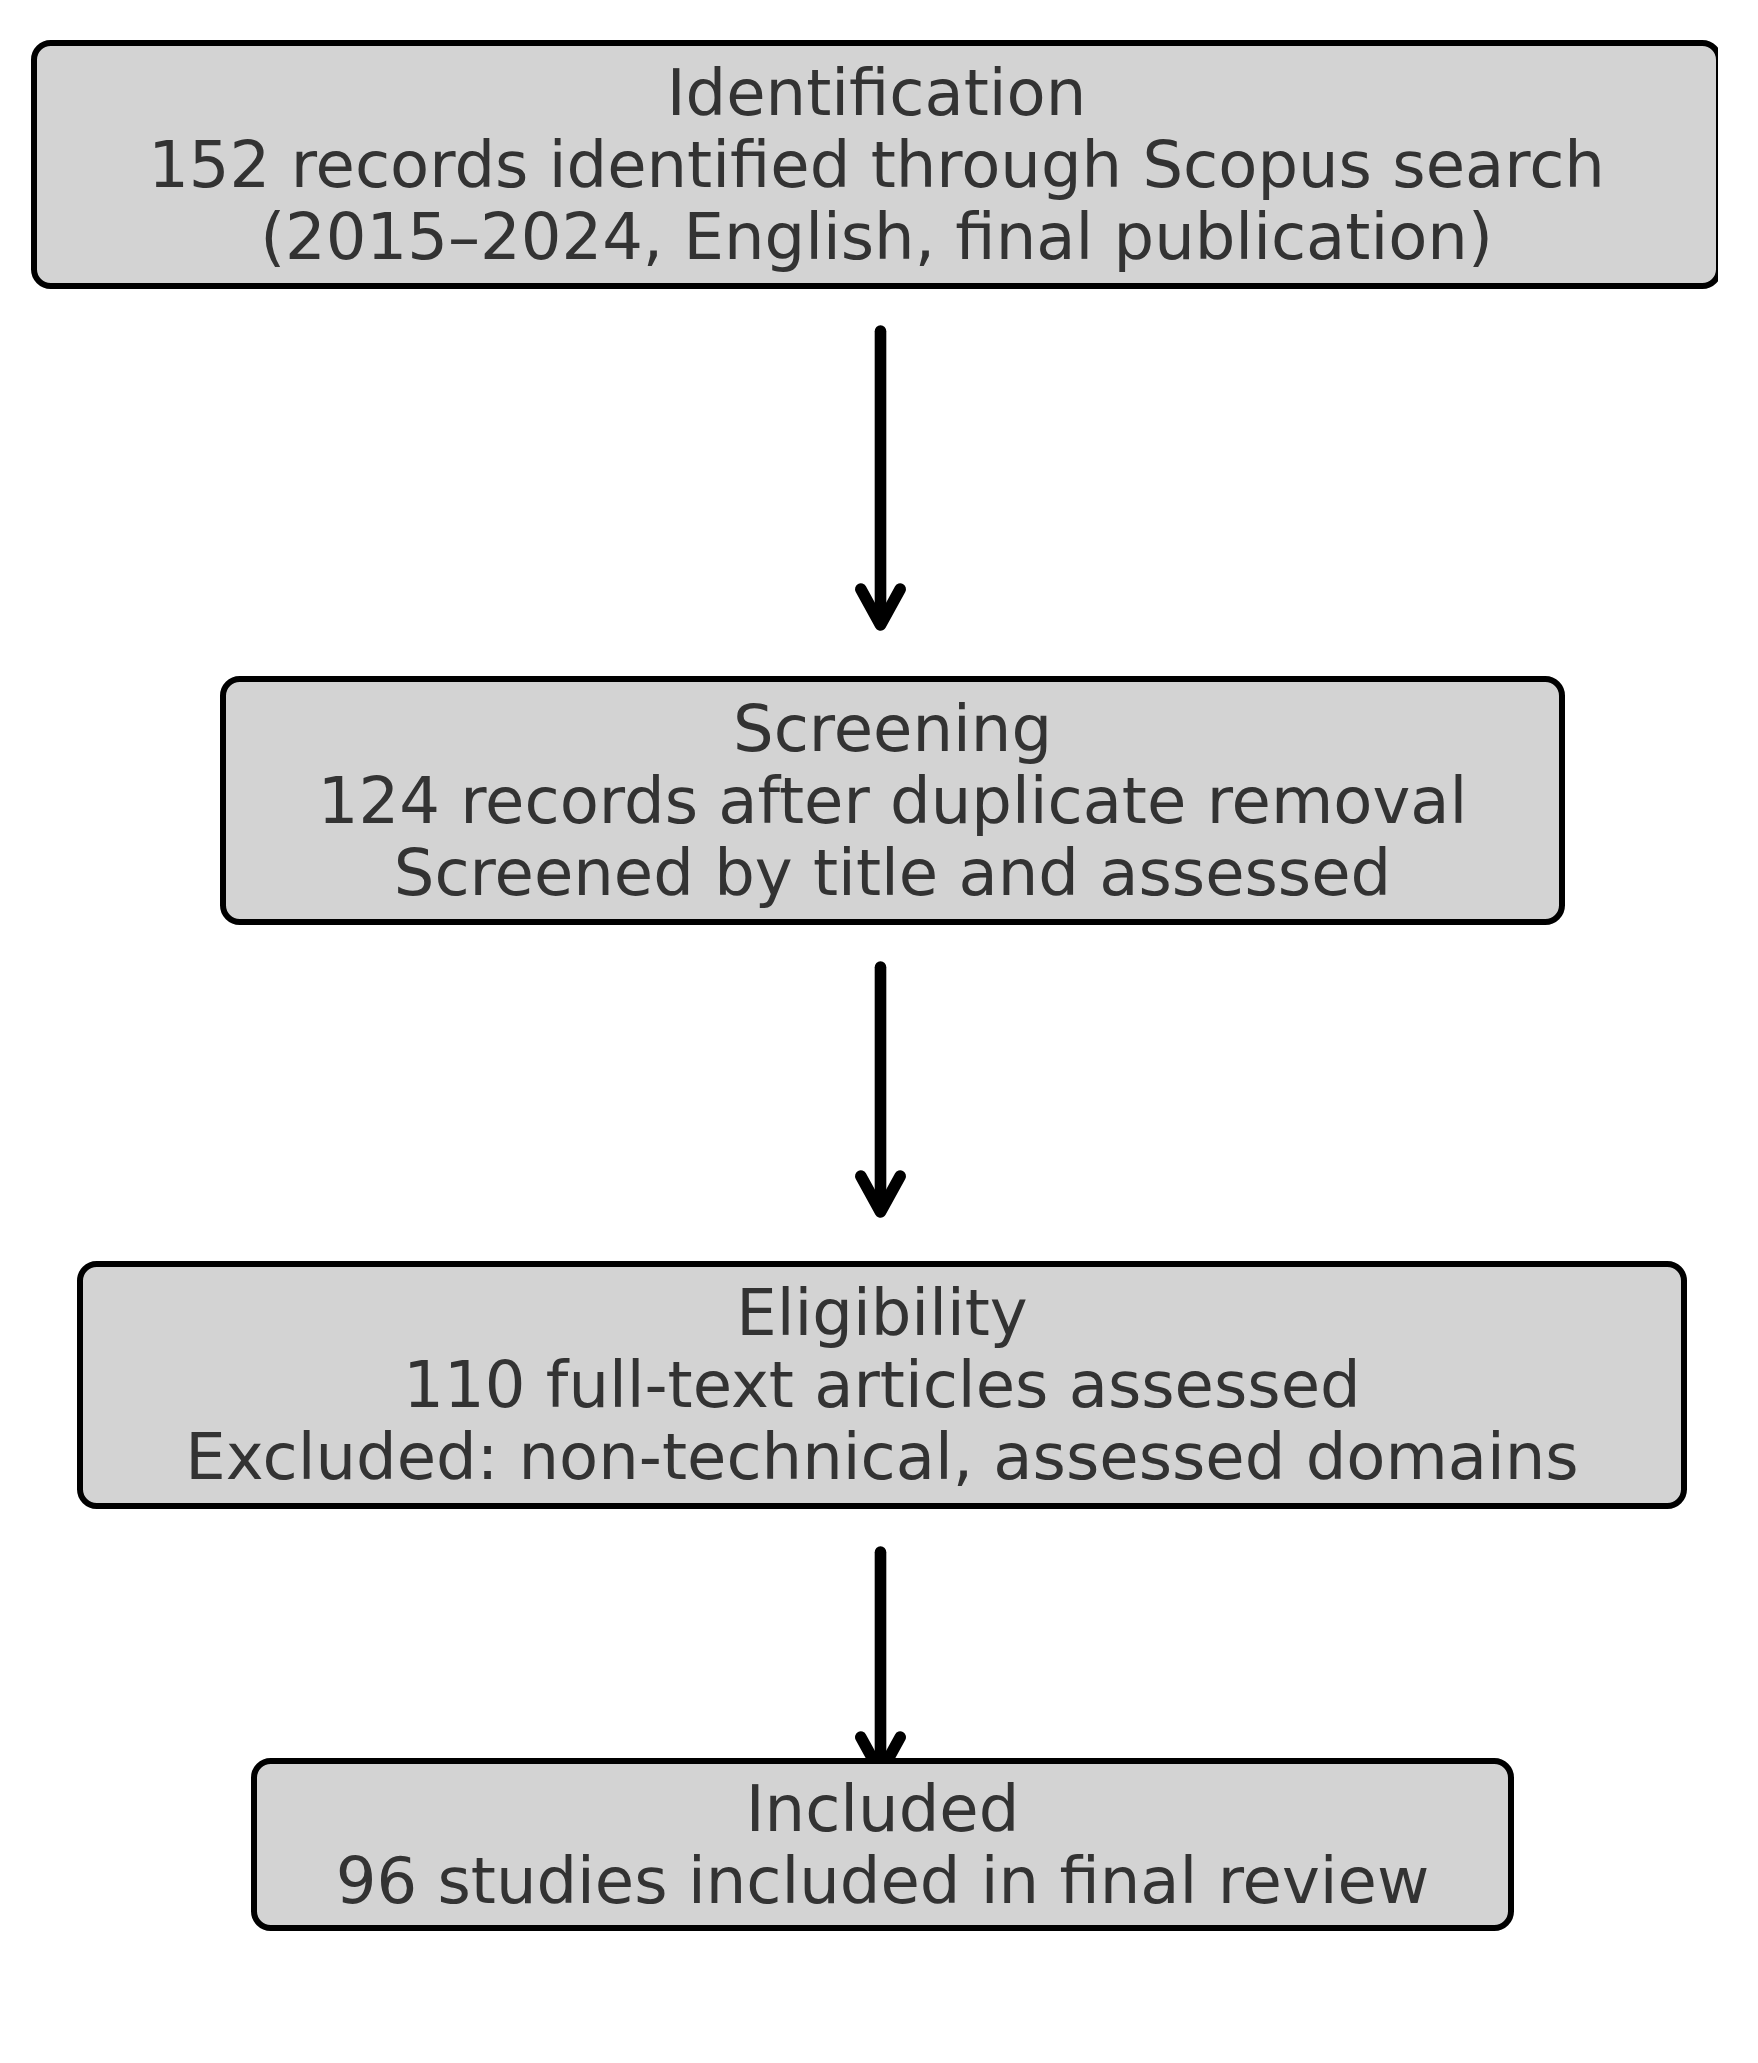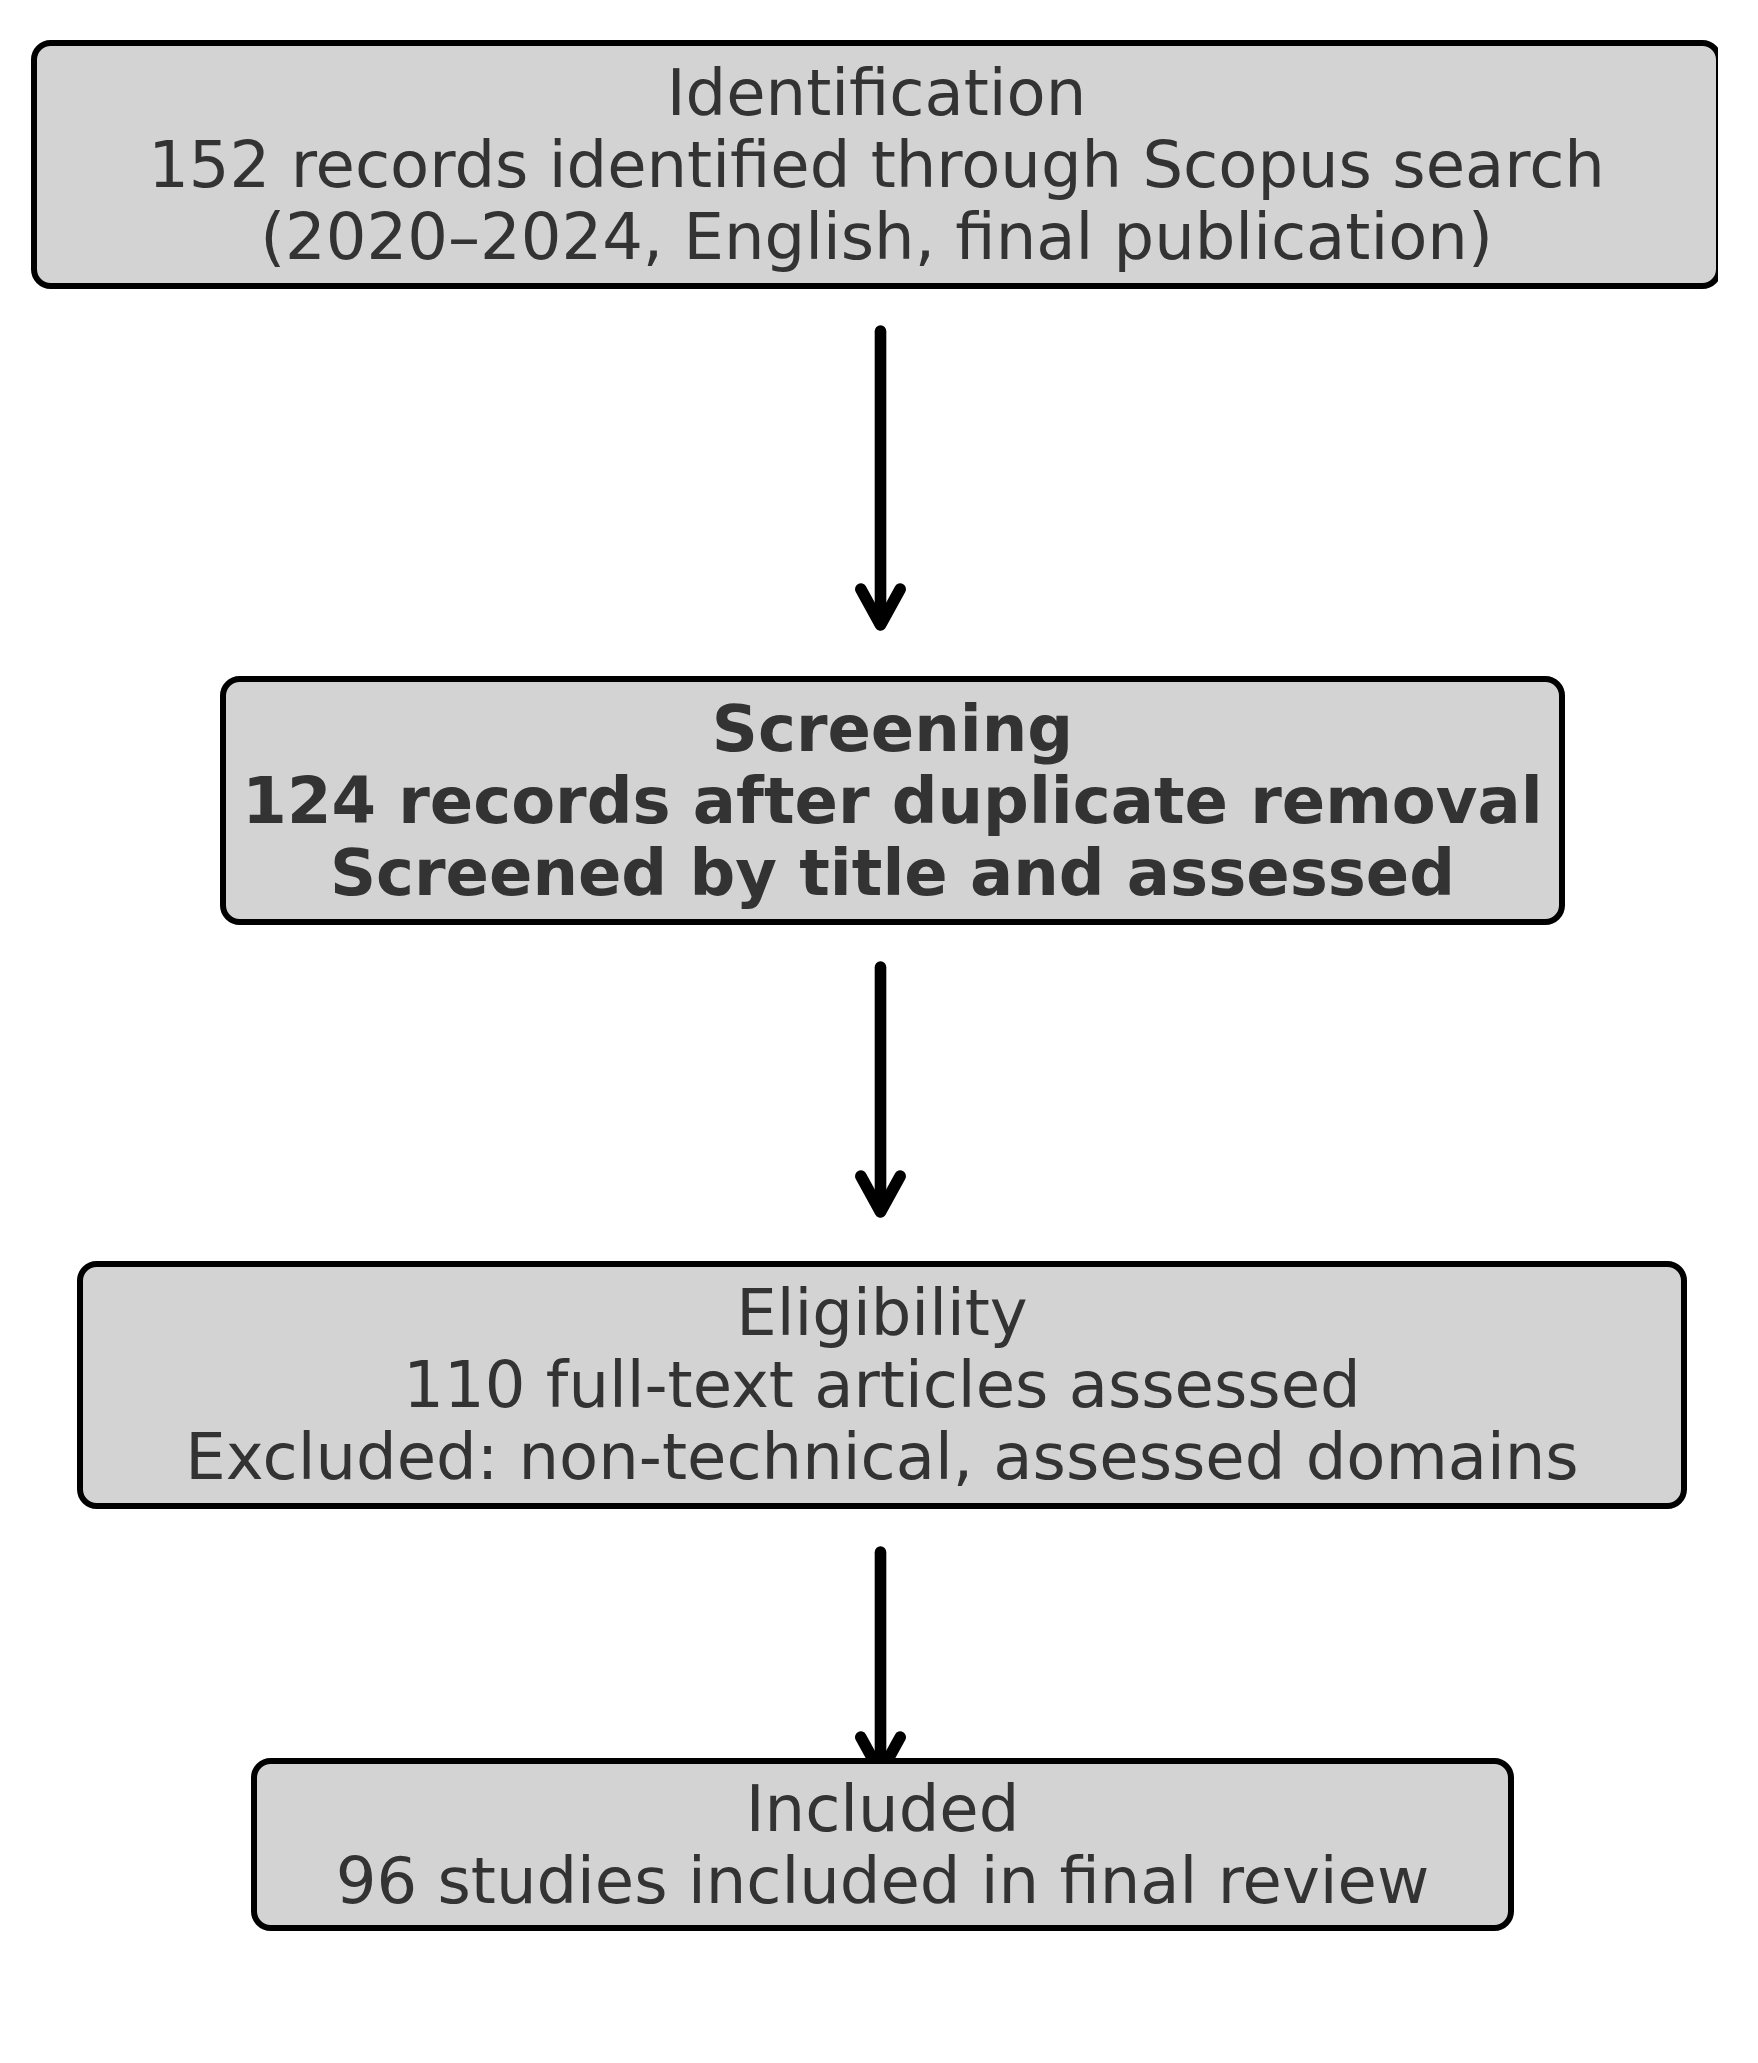--- a/index.html
+++ b/index.html
@@ -28,21 +28,21 @@
     align-items: center;
     text-align: center;
     font-size: 64px;
     line-height: 72px;
     white-space: nowrap;
   }
   .box .line {
     display: block;
   }
   .box-identification { left: 31px;  top: 40px;   width: 1691px; height: 249px; }
-  .box-screening      { left: 220px; top: 676px;  width: 1345px; height: 249px; font-weight: bold; }
+  .box-screening      { left: 220px; top: 676px;  width: 1345px; height: 249px; }
   .box-eligibility    { left: 77px;  top: 1261px; width: 1610px; height: 248px; }
   .box-included       { left: 251px; top: 1758px; width: 1263px; height: 173px; }
 
   .arrow {
     position: absolute;
     left: 851px;
     width: 59px;
   }
   .arrow-1 { top: 324px;  height: 309px; }
   .arrow-2 { top: 960px; height: 260px; }
@@ -57,21 +57,21 @@
   }
 </style>
 </head>
 <body>
 
 <div class="canvas">
 
   <div class="box box-identification">
     <div class="line">Identification</div>
     <div class="line">152 records identified through Scopus search</div>
-    <div class="line">(2020–2024, English, final publication)</div>
+    <div class="line">(2015–2024, English, final publication)</div>
   </div>
 
   <div class="arrow arrow-1">
     <svg viewBox="0 0 66 345" preserveAspectRatio="none" aria-hidden="true">
       <line x1="33" y1="8" x2="33" y2="318"></line>
       <path d="M 11 296 L 33 336 L 55 296"></path>
     </svg>
   </div>
 
   <div class="box box-screening">

